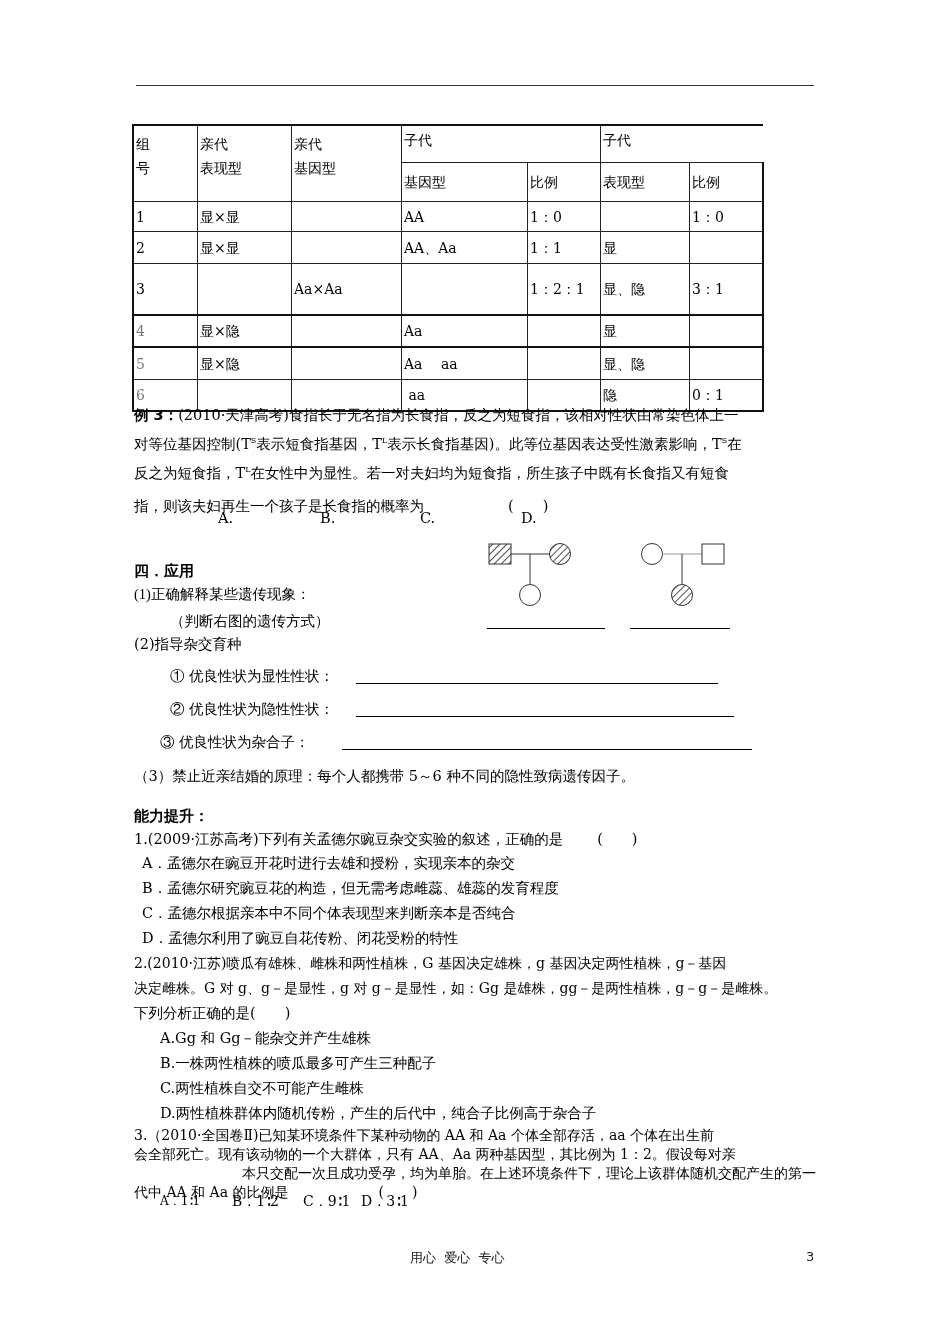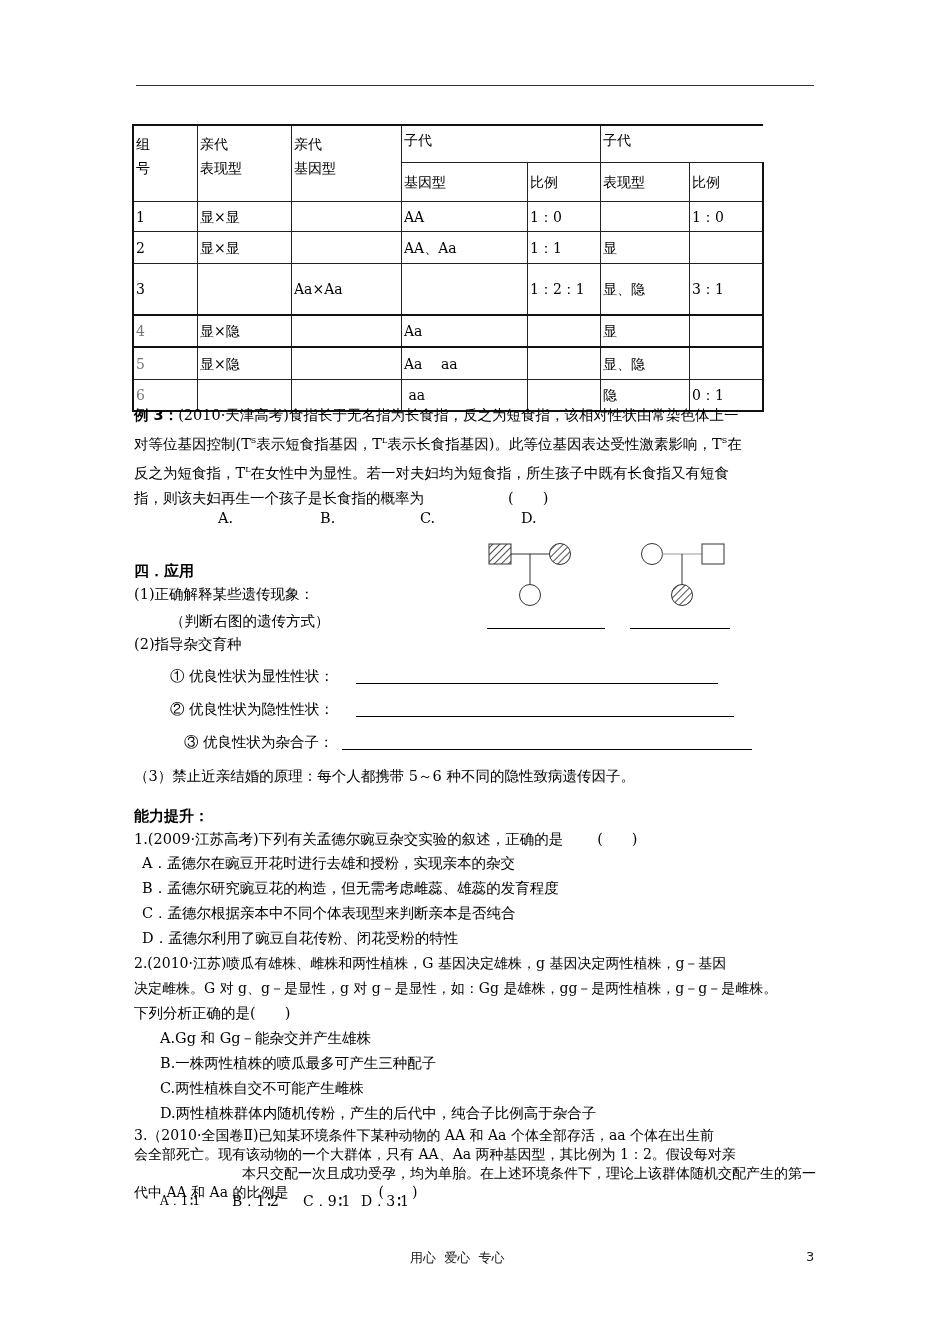--- a/index.html
+++ b/index.html
@@ -131,29 +131,29 @@
       <td class="outer-right">0：1</td>
     </tr>
   </tbody>
     </table>
 </div>
 
 <div class="para" style="top:403px;">
   <div style="white-space:nowrap;"><span class="bold">例 3：</span><span>(2010·天津高考)食指长于无名指为长食指，反之为短食指，该相对性状由常染色体上一</span></div>
   <div style="white-space:nowrap;"><span>对等位基因控制(T</span><sup style="font-size:8px;">S</sup><span>表示短食指基因，T</span><sup style="font-size:8px;">L</sup><span>表示长食指基因)。此等位基因表达受性激素影响，T</span><sup style="font-size:8px;">S</sup><span>在</span></div>
   <div style="white-space:nowrap;"><span>反之为短食指，T</span><sup style="font-size:8px;">L</sup><span>在女性中为显性。若一对夫妇均为短食指，所生孩子中既有长食指又有短食</span></div>
-  <div style="white-space:nowrap;"><span>指，则该夫妇再生一个孩子是长食指的概率为</span><span style="margin-left:84px;">(　　)</span></div>
+  <div style="white-space:nowrap;margin-top:8px;"><span>指，则该夫妇再生一个孩子是长食指的概率为</span><span style="margin-left:84px;">(　　)</span></div>
 </div>
 <div class="text" style="top:506px; left:218px;">A.</div>
 <div class="text" style="top:506px; left:320px;">B.</div>
 <div class="text" style="top:506px; left:420px;">C.</div>
 <div class="text" style="top:506px; left:521px;">D.</div>
 
 <div class="text bold" style="top:559px; left:134px; font-size:15px;">四．应用</div>
-<div class="text" style="top:582px; left:134px;">(1)正确解释某些遗传现象：</div>
+<div class="text" style="top:582px; left:134px;font-family:Liberation Serif, serif;">(1)正确解释某些遗传现象：</div>
 <div class="text" style="top:609px; left:170px;">（判断右图的遗传方式）</div>
 <div class="text" style="top:632px; left:134px;">(2)指导杂交育种</div>
 
 <svg class="abs" style="left:480px; top:535px;" width="260" height="100" viewBox="0 0 260 100">
   <defs>
     <pattern id="hatch" patternUnits="userSpaceOnUse" width="5" height="5" patternTransform="rotate(45)">
       <rect width="5" height="5" fill="#fff"></rect>
       <line x1="0" y1="0" x2="0" y2="5" stroke="#222" stroke-width="1.6"></line>
     </pattern>
   </defs>
@@ -172,21 +172,21 @@
     <circle cx="202" cy="60" r="10.5" fill="url(#hatch)" stroke="#333" stroke-width="1"></circle>
   </g>
 </svg>
 <div class="blank-line" style="left:487px; top:628px; width:118px;"></div>
 <div class="blank-line" style="left:630px; top:628px; width:100px;"></div>
 
 <div class="text" style="top:664px; left:170px;">① 优良性状为显性性状：</div>
 <div class="blank-line" style="left:356px; top:683px; width:362px;"></div>
 <div class="text" style="top:697px; left:170px;">② 优良性状为隐性性状：</div>
 <div class="blank-line" style="left:356px; top:716px; width:378px;"></div>
-<div class="text" style="top:730px; left:184px;">③ 优良性状为杂合子：</div>
+<div class="text" style="top:730px; left:160px;">③ 优良性状为杂合子：</div>
 <div class="blank-line" style="left:342px; top:749px; width:410px;"></div>
 
 <div class="text" style="top:764px; left:134px;"><span>（3）禁止近亲结婚的原理：每个人都携带 5～6 种不同的</span><span class="wavy">隐性致病遗传因子</span><span>。</span></div>
 
 <div class="text bold" style="top:804px; left:134px; font-size:15px;">能力提升：</div>
 <div class="text" style="top:827px; left:134px;"><span>1.(2009·江苏高考)下列有关孟德尔豌豆杂交实验的叙述，正确的是</span><span style="margin-left:34px;">(　　)</span></div>
 <div class="text" style="top:851px; left:142px;">A．孟德尔在豌豆开花时进行去雄和授粉，实现亲本的杂交</div>
 <div class="text" style="top:876px; left:142px;">B．孟德尔研究豌豆花的构造，但无需考虑雌蕊、雄蕊的发育程度</div>
 <div class="text" style="top:901px; left:142px;">C．孟德尔根据亲本中不同个体表现型来判断亲本是否纯合</div>
 <div class="text" style="top:926px; left:142px;">D．孟德尔利用了豌豆自花传粉、闭花受粉的特性</div>

